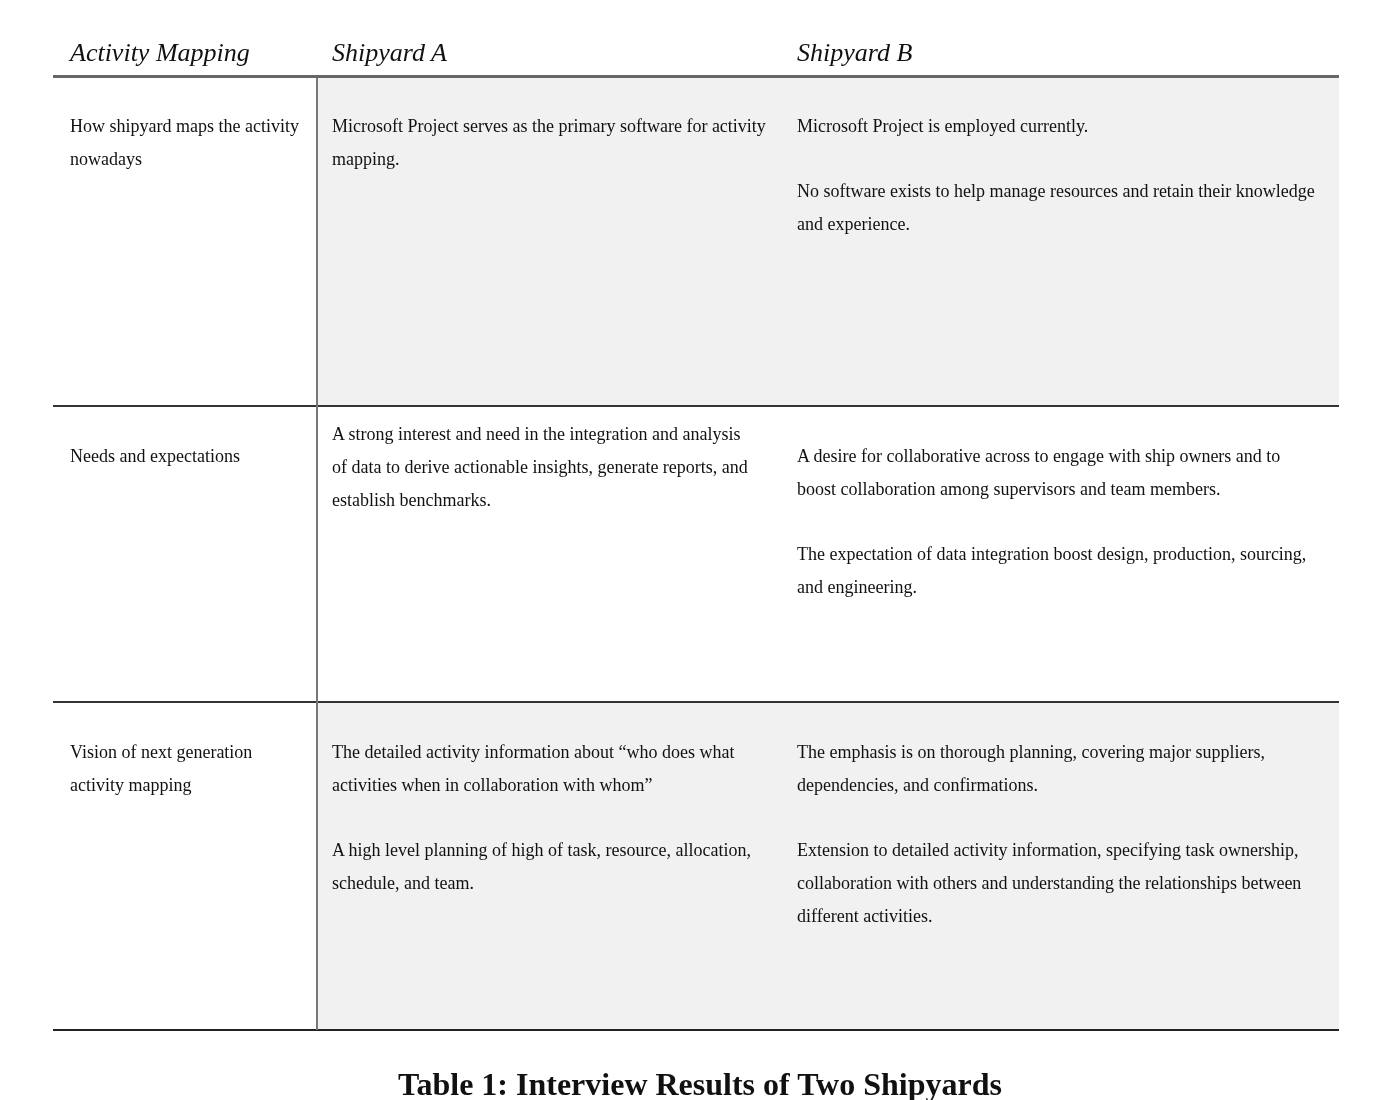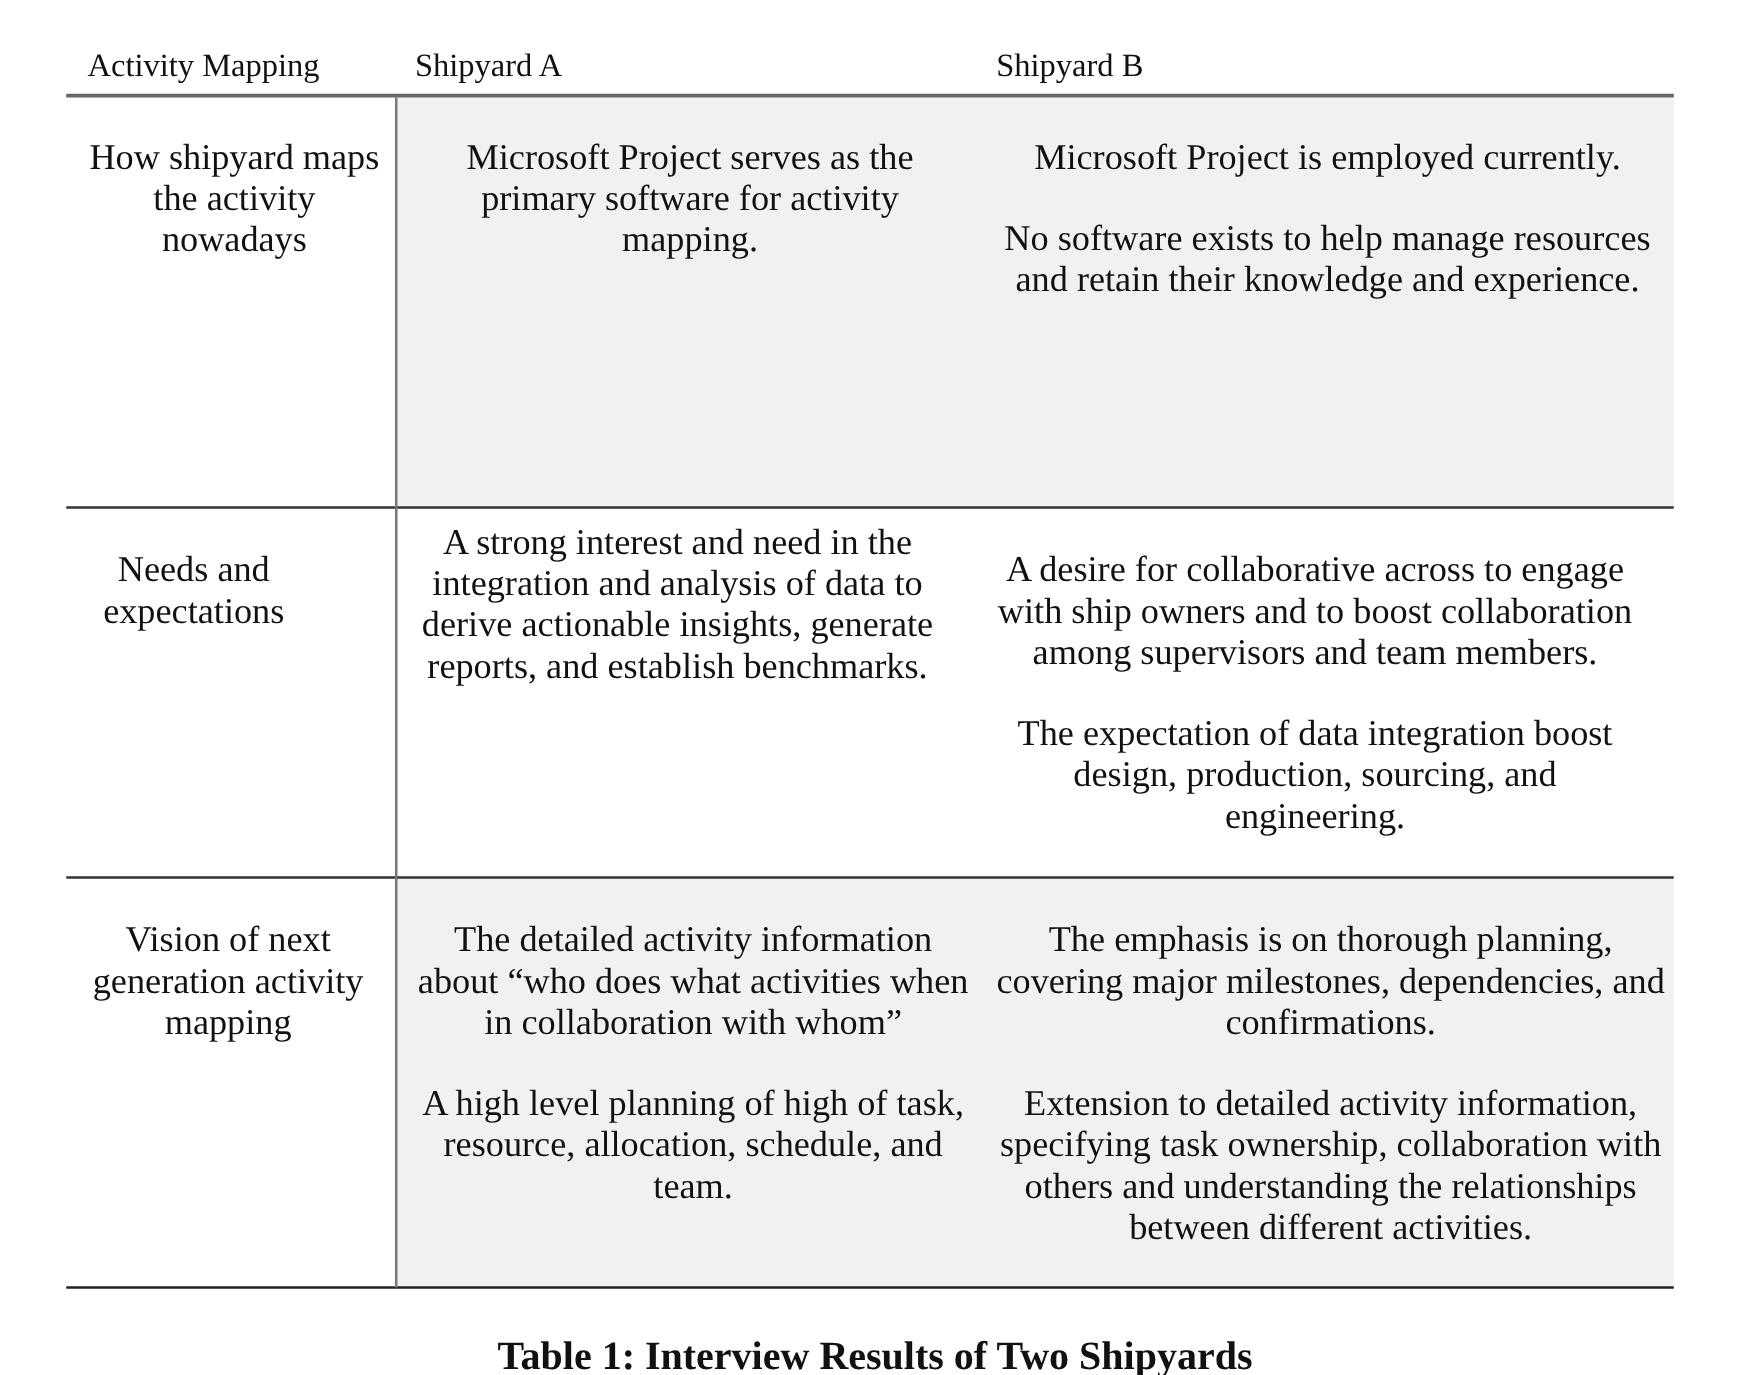--- a/index.html
+++ b/index.html
@@ -1,22 +1,22 @@
 <!DOCTYPE html>
 <html><head>
 <meta charset="utf-8">
 <style>
   html, body { margin:0; padding:0; background:#ffffff; }
   body { width:1400px; height:1100px; position:relative; overflow:hidden;
          font-family:"Liberation Serif", "DejaVu Serif", serif; color:#111; }
-  .hdr { position:absolute; top:38px; font-size:26px; }
+  .hdr { position:absolute; top:38px; font-style:italic; font-size:26px; }
   .rule { position:absolute; left:53px; width:1286px; background:#555; }
   .shade { position:absolute; background:#f1f1f1; }
   .vline { position:absolute; left:316px; width:2px; background:#777; }
-  .cell { position:absolute; font-size:29px; line-height:33px;text-align:center; }
+  .cell { position:absolute; font-size:18px; line-height:33px; }
   .cell p { margin:0 0 32px 0; }
   .caption { position:absolute; top:1066px; left:0; width:1400px; text-align:center;
              font-weight:bold; font-size:32px; }
 </style>
 </head>
 <body>
 
 <div>
   <div class="hdr" style="left:70px">Activity Mapping</div>
   <div class="hdr" style="left:332px">Shipyard A</div>
@@ -48,18 +48,18 @@
     <p>A desire for collaborative across to engage with ship owners and to boost collaboration among supervisors and team members.</p>
     <p>The expectation of data integration boost design, production, sourcing, and engineering.</p>
   </div>
 
   <div class="cell" style="left:70px;top:736px;width:225px">Vision of next generation activity mapping</div>
   <div class="cell" style="left:332px;top:736px;width:445px">
     <p>The detailed activity information about “who does what activities when in collaboration with whom”</p>
     <p>A high level planning of high of task, resource, allocation, schedule, and team.</p>
   </div>
   <div class="cell" style="left:797px;top:736px;width:535px">
-    <p>The emphasis is on thorough planning, covering major milestones, dependencies, and confirmations.</p>
+    <p>The emphasis is on thorough planning, covering major suppliers, dependencies, and confirmations.</p>
     <p>Extension to detailed activity information, specifying task ownership, collaboration with others and understanding the relationships between different activities.</p>
   </div>
 </div>
 
 <div class="caption">Table 1: Interview Results of Two Shipyards</div>
 
 </body></html>

